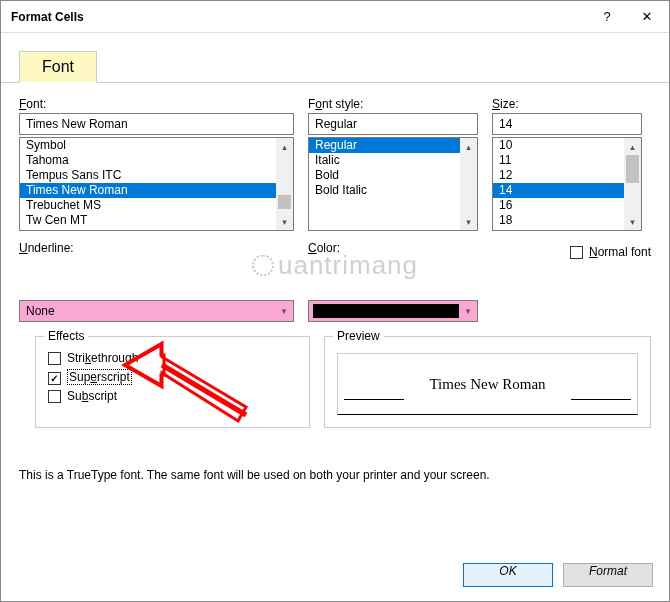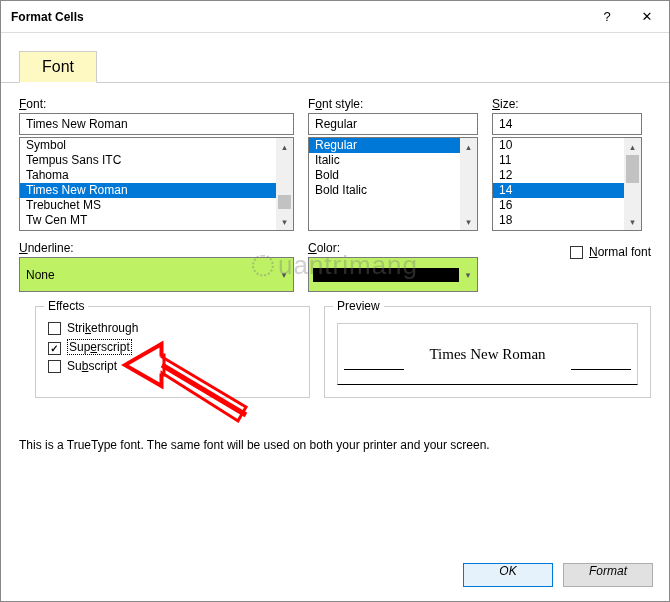--- a/index.html
+++ b/index.html
@@ -103,24 +103,25 @@
   }
   .sb-track { flex:1; position:relative; width:100%; }
   .sb-thumb { position:absolute; left:2px; right:2px; background:#c2c2c2; border-radius:0; }
 
   .row2 { display:flex; gap:14px; margin-top:10px; }
   .col-underline { flex: 0 0 275px; }
   .col-color { flex: 0 0 170px; }
   .col-normal { flex:1; display:flex; align-items:flex-end; padding-bottom:2px; }
   .combo {
     border: 1px solid #7a7a7a;
-    height: 35px;
+    height: 22px;
     display: flex;
     align-items:center;
-    background:#bef264;
+    background:#f9a8d4;
+    margin-top:43px;
   }
   .combo .combo-text { flex:1; padding:0 6px; }
   .combo .combo-arrow {
     width:18px; height:100%;
     display:flex;align-items:center;justify-content:center;
     font-size:9px; color:#555;
   }
   .color-swatch {
     flex:1; margin:2px 0 2px 4px;
     background:#000; height:14px;
@@ -221,22 +222,22 @@
   <div class="content">
 
     <div class="row1">
 
       <div class="col col-font">
         <div class="lbl"><span class="u">F</span><span>ont:</span></div>
         <input class="textbox" value="Times New Roman" style="">
         <div class="listbox">
           <div class="listbox-inner">
             <div class="listitem">Symbol</div>
+            <div class="listitem">Tahoma</div>
             <div class="listitem">Tempus Sans ITC</div>
-            <div class="listitem">Tahoma</div>
             <div class="listitem selected">Times New Roman</div>
             <div class="listitem">Trebuchet MS</div>
             <div class="listitem">Tw Cen MT</div>
           </div>
           <div class="scrollbar">
             <div class="sb-btn">▴</div>
             <div class="sb-track">
                 <div class="sb-thumb" style="top:40px;height:14px"></div>
               </div>
             <div class="sb-btn">▾</div>

